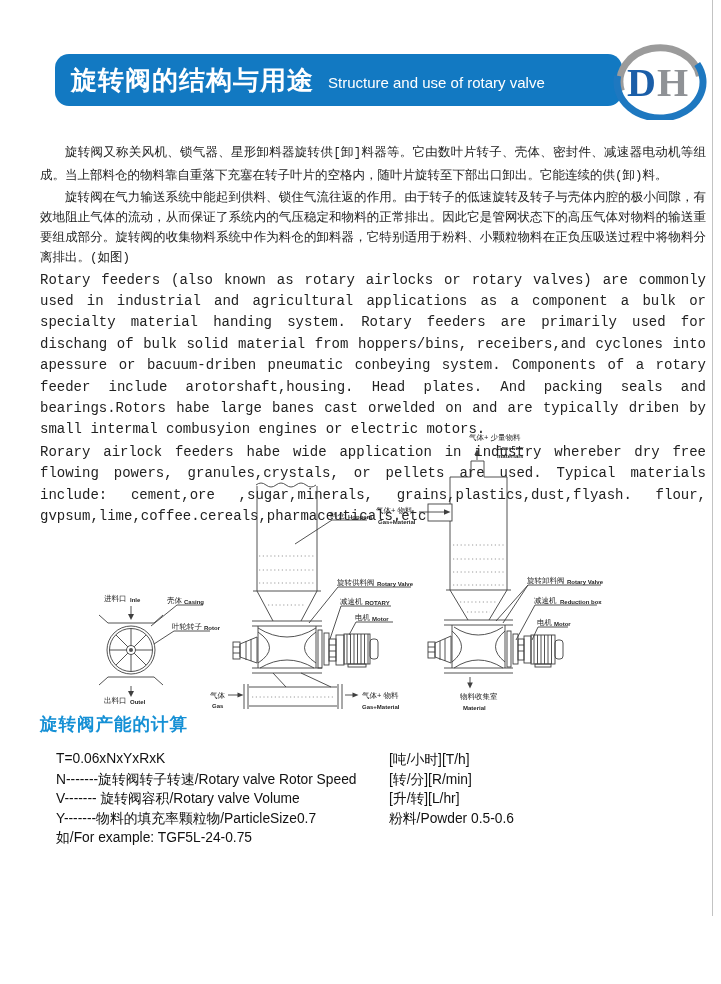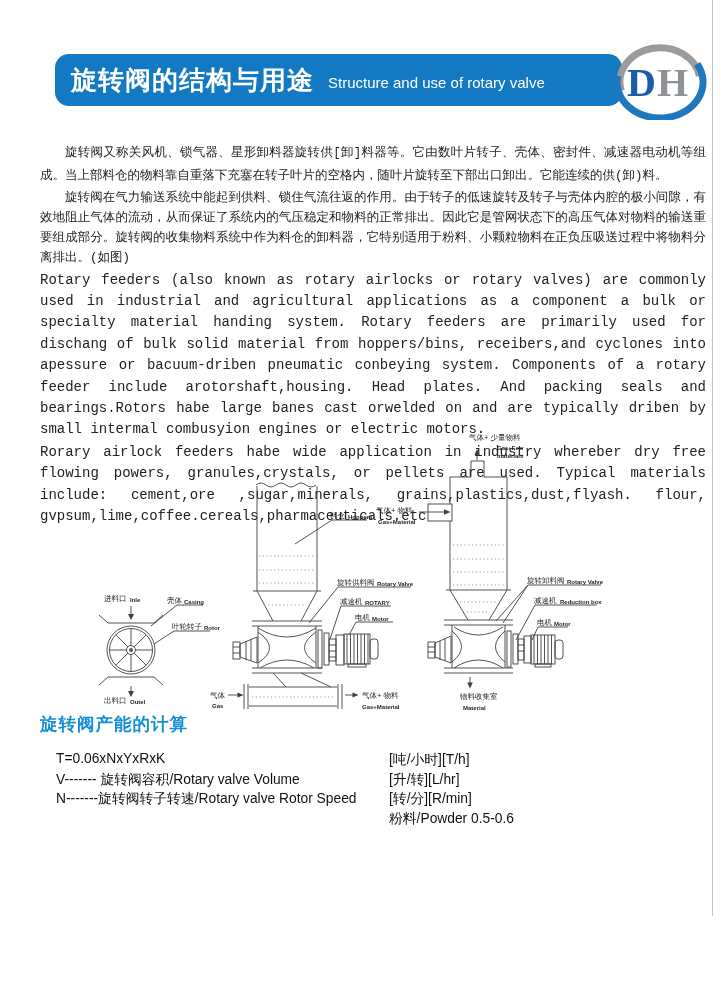--- a/index.html
+++ b/index.html
@@ -194,29 +194,34 @@
   </svg>
 
   <h2 class="calc-heading">旋转阀产能的计算</h2>
 
   <div class="calc-rows">
     <div class="crow">
       <span class="cl">T=0.06xNxYxRxK</span>
       <span class="cr">[吨/小时][T/h]</span>
     </div>
     <div class="crow">
+      <span class="cl">N-------旋转阀转子转速/Rotary valve Rotor Speed</span>
+      <span class="cr">[转/分][R/min]</span>
+    </div>
+    <div class="crow">
       <span class="cl">V------- 旋转阀容积/Rotary valve Volume</span>
       <span class="cr">[升/转][L/hr]</span>
     </div>
     <div class="crow">
-      <span class="cl">N-------旋转阀转子转速/Rotary valve Rotor Speed</span>
-      <span class="cr">[转/分][R/min]</span>
-    </div>
-    <div class="crow">
+      <span class="cl">Y-------物料的填充率颗粒物/ParticleSize0.7</span>
       <span class="cr">粉料/Powder 0.5-0.6</span>
+    </div>
+    <div class="crow">
+      <span class="cl">如/For example: TGF5L-24-0.75</span>
+      <span class="cr"></span>
     </div>
   </div>
 
   <div class="example">
     <div>V=5   N=37   Y=粉料/Powder0.5   R=0.8   K=0.8</div>
     
     
   </div>
 
   <div class="pageno">01</div>

